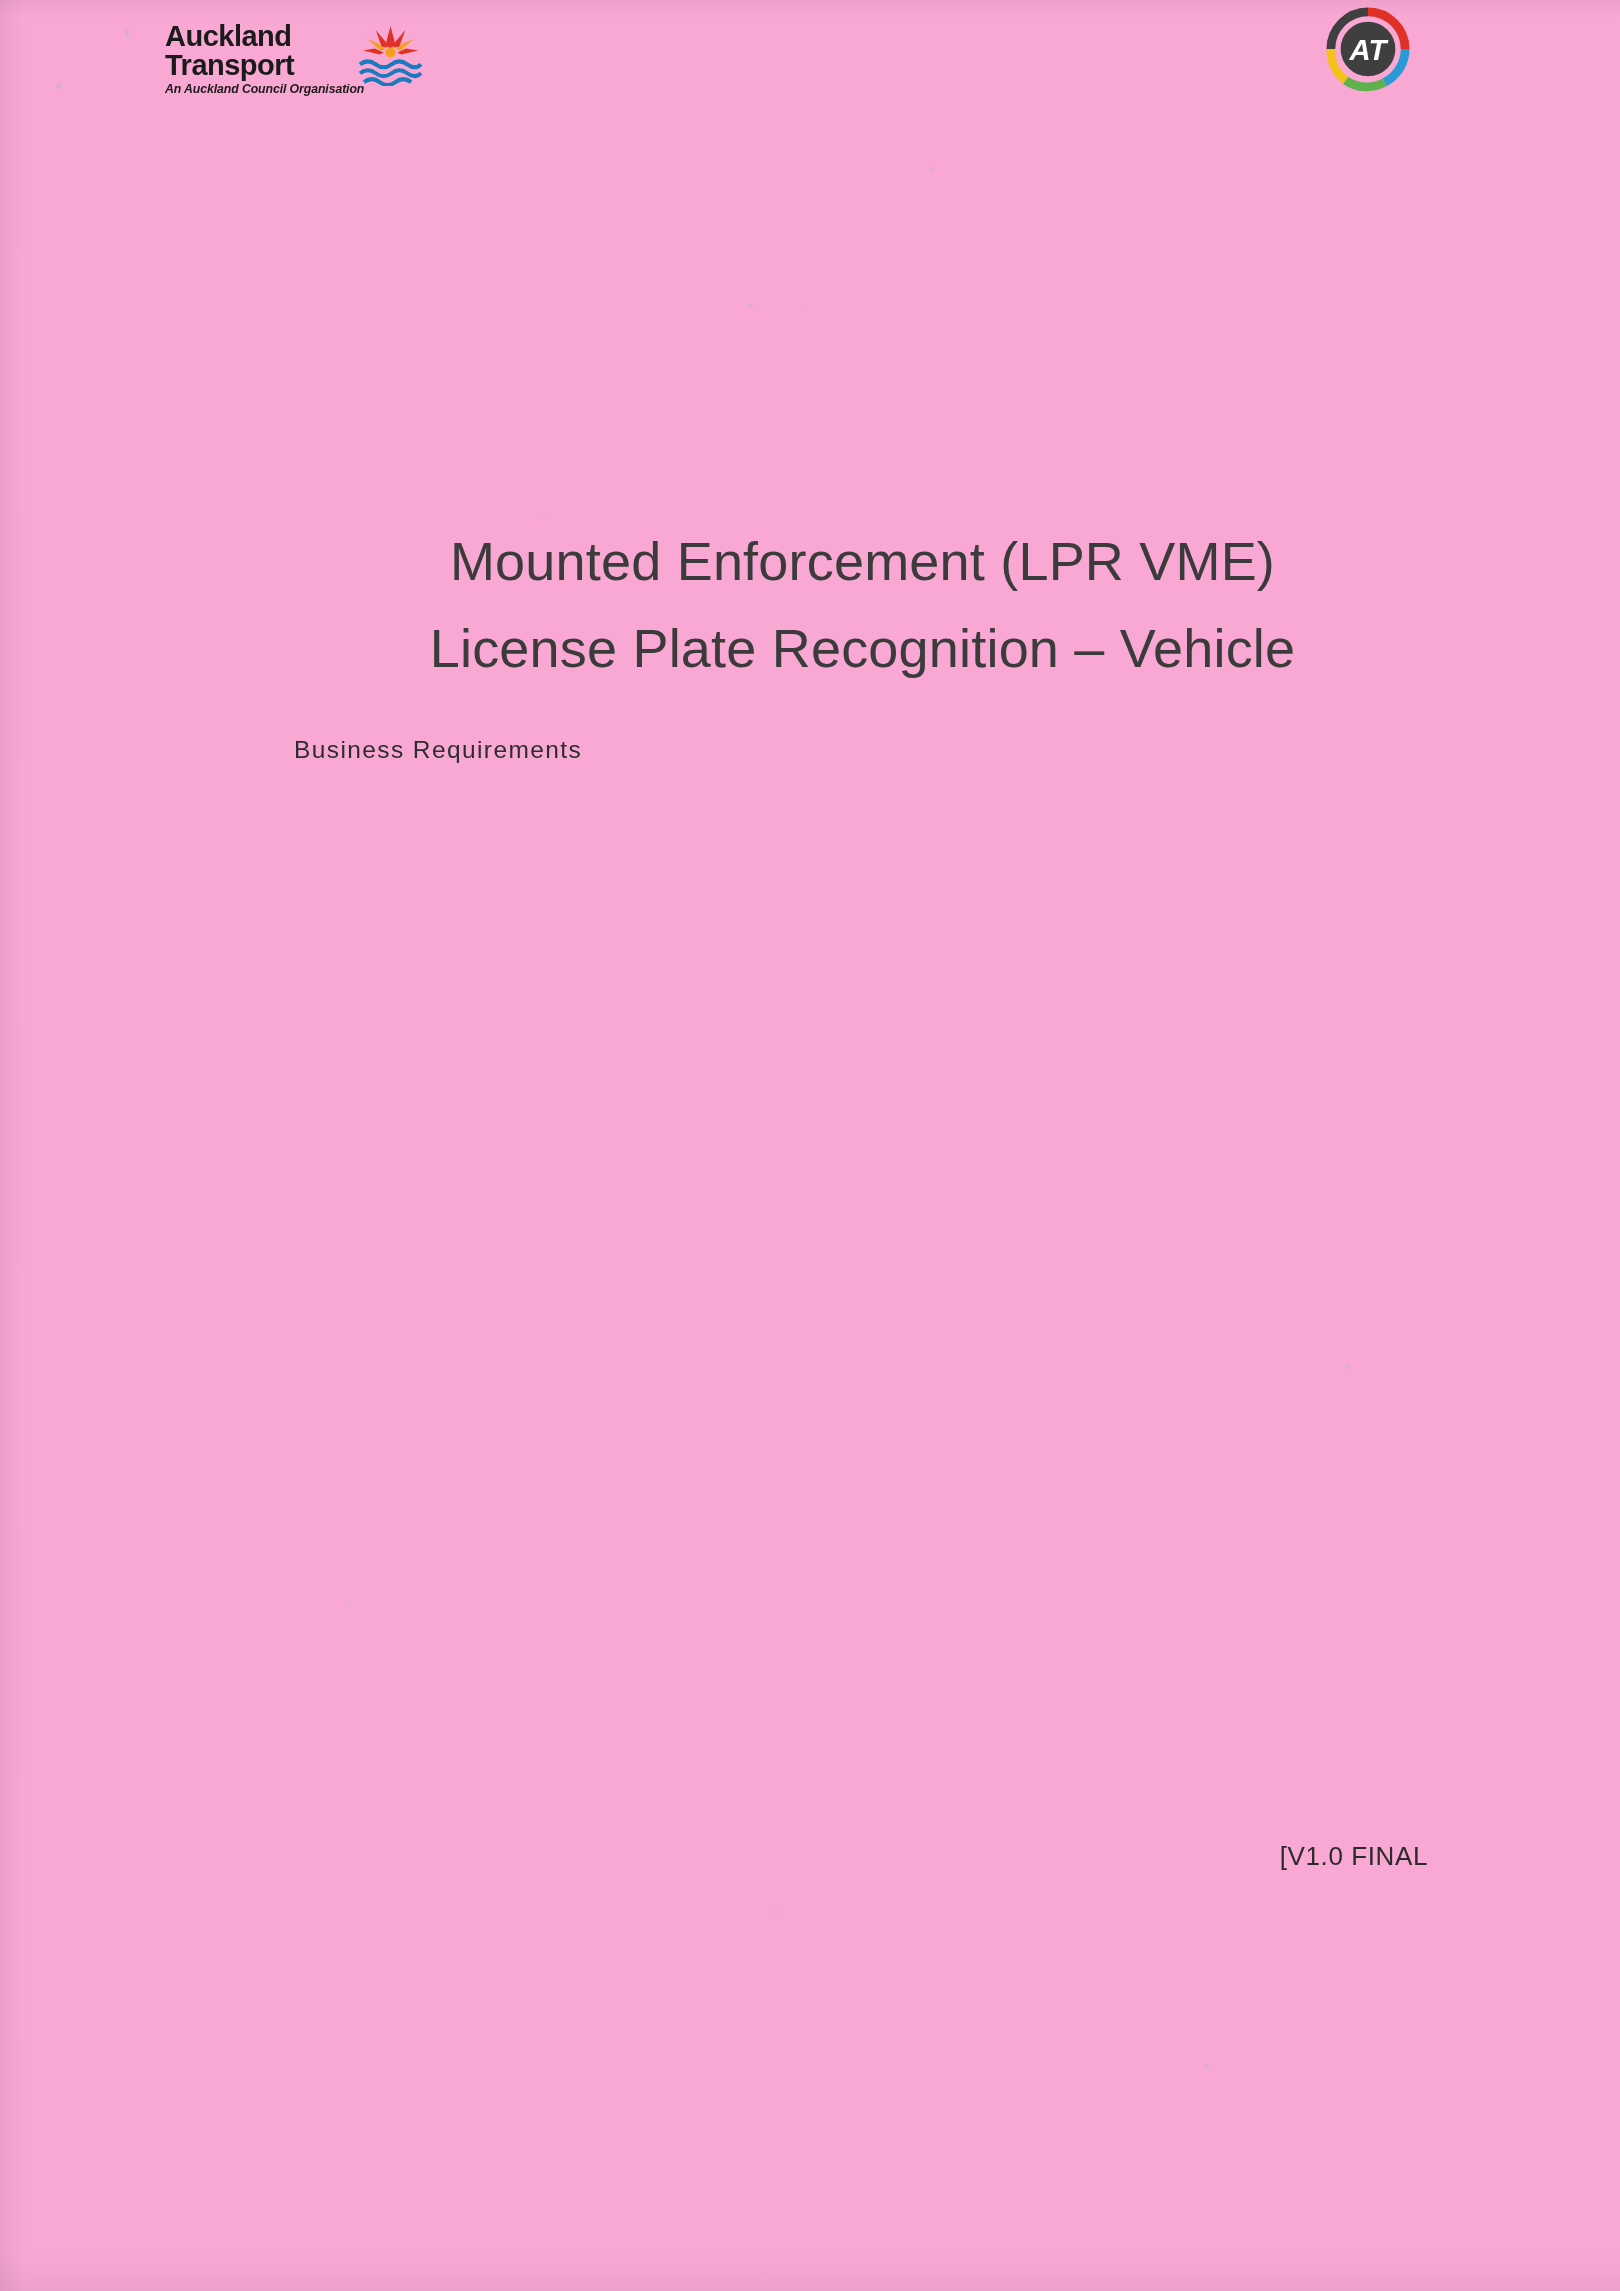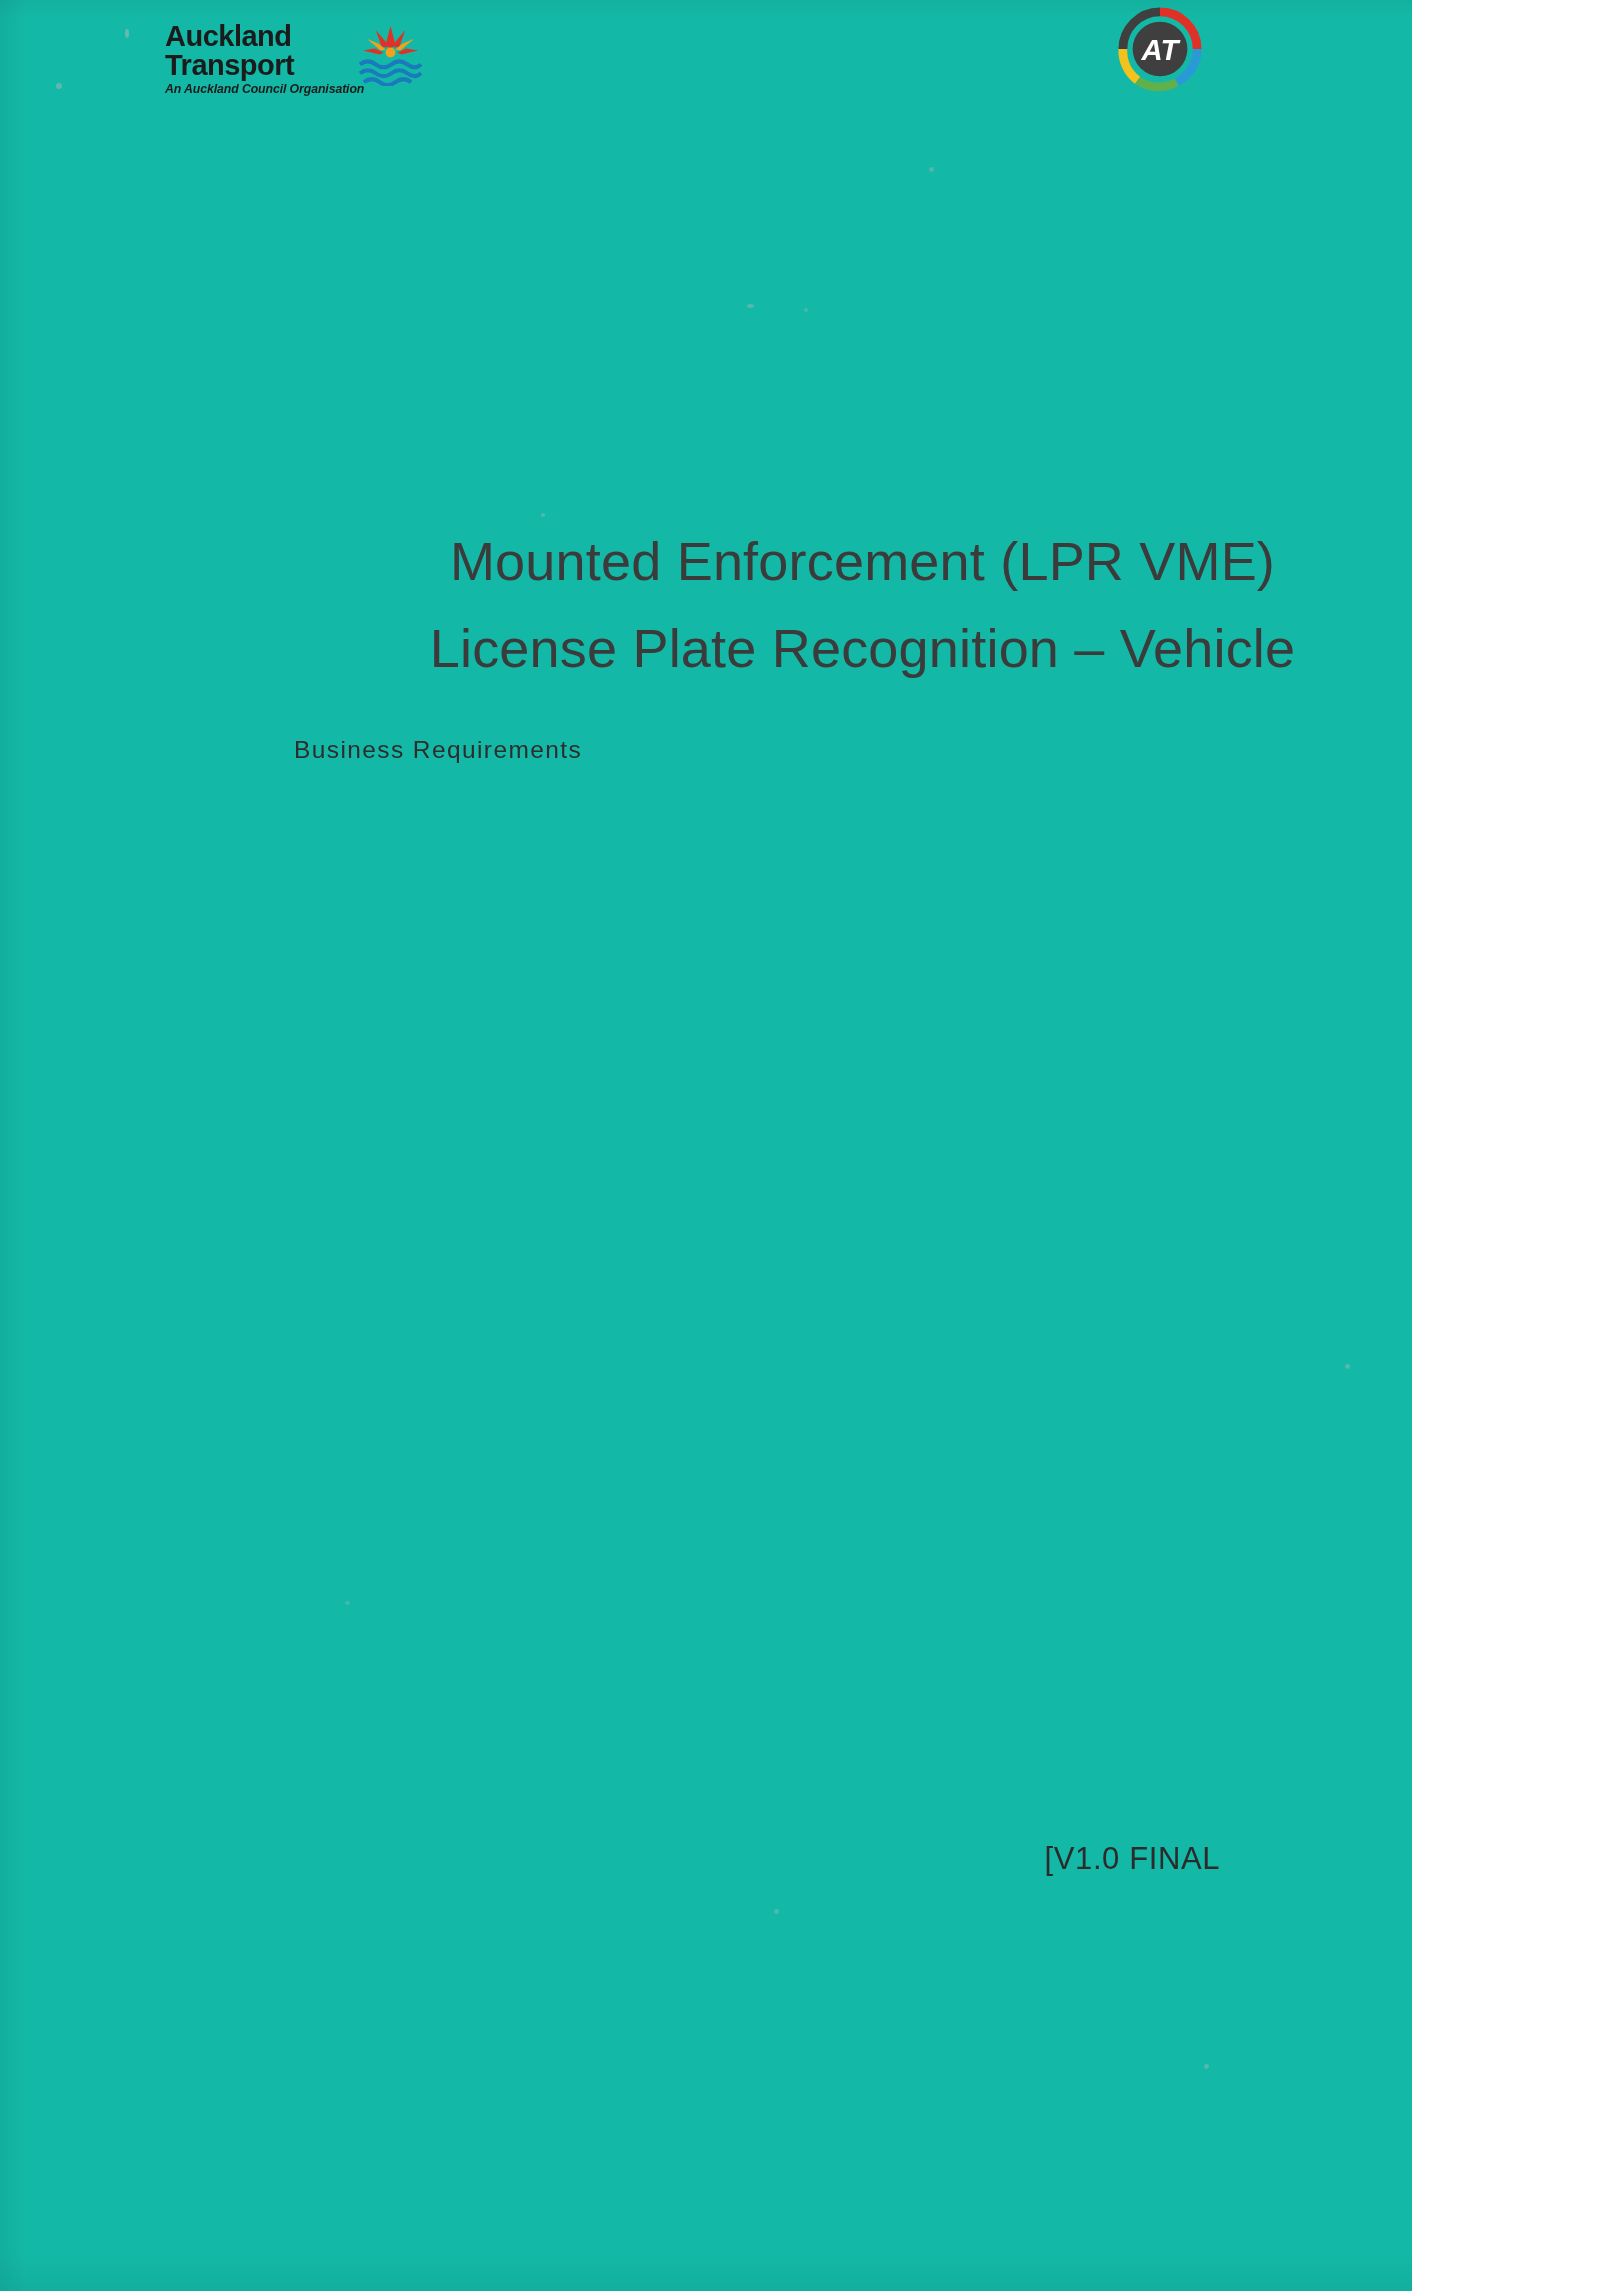--- a/index.html
+++ b/index.html
@@ -6,23 +6,23 @@
     margin: 0;
     padding: 0;
     background: #ffffff;
   }
   body {
     font-family: "Liberation Sans", sans-serif;
     color: #231f20;
   }
   .page {
     position: relative;
-    width: 1412px;
+    width: 1620px;
     height: 2292px;
-    background: #14b8a6;
+    background: #f9a8d4;
     overflow: hidden;
     box-sizing: border-box;
     padding-left: 47px;
   }
   
   .scan-edge-left {
     position: absolute;
     left: 0; top: 0;
     width: 25.5px; height: 2292px;
     background: linear-gradient(to right, rgba(0,0,0,0.055), rgba(0,0,0,0.0));
@@ -127,21 +127,21 @@
     font-size: 24.5px;
     letter-spacing: 1.4px;
     color: #2d2d2d;
   }
 
   
   .version-line {
     position: absolute;
     right: 192px;
     top: 1841px;
-    font-size: 31px;
+    font-size: 26px;
     letter-spacing: 0.6px;
     color: #2b2b2b;
   }
 </style>
 </head>
 <body>
 
 <div class="page">
 
   <div class="scan-edge-left"></div>

